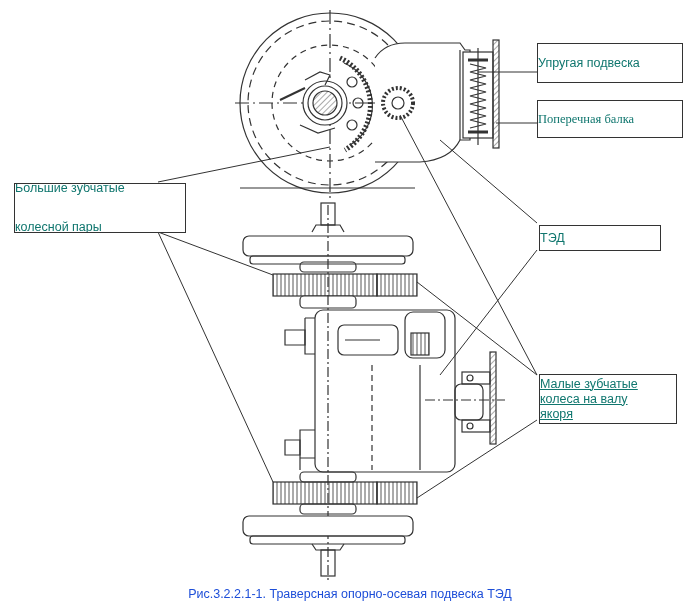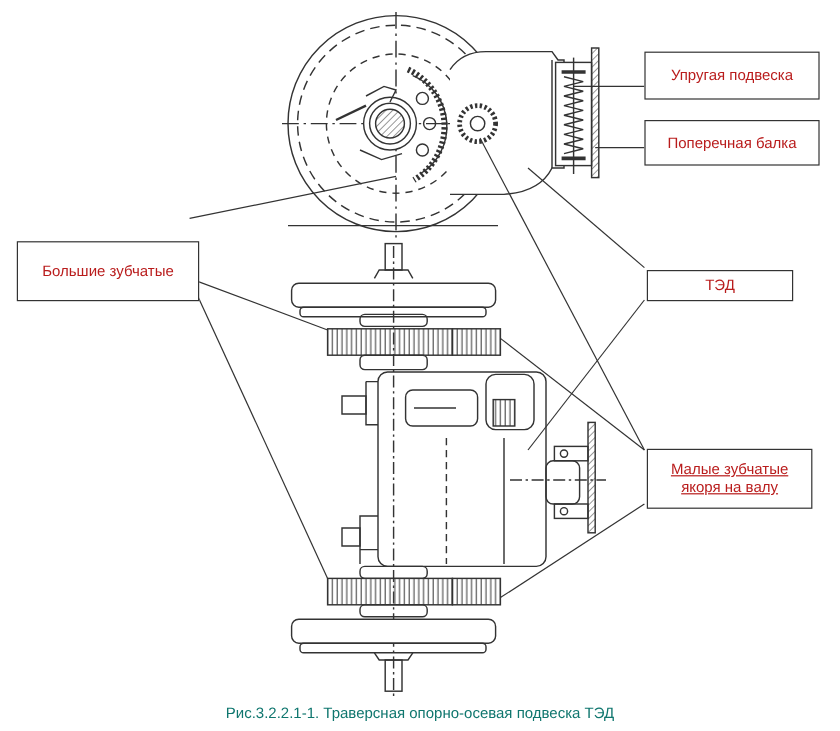--- a/index.html
+++ b/index.html
@@ -1,25 +1,25 @@
 <!DOCTYPE html>
 <html><head>
 <meta charset="utf-8">
 <style>
   html, body { margin:0; padding:0; background:#ffffff; }
   body { width:700px; height:609px; position:relative; overflow:hidden;
          font-family:"Liberation Sans", sans-serif; color:#333; }
   #drawing { position:absolute; left:0; top:0; width:700px; height:609px; }
   .label-box { position:absolute; border:1px solid #333; background:#fff;
-               font-size:12.5px; line-height:15px; text-align:center; color:#b91c1c;
+               font-size:12.5px; line-height:15px; text-align:left; color:#0f766e;
                box-sizing:border-box; display:flex; flex-direction:column;
                justify-content:center; overflow:hidden; }
   .label-box span { display:block; }
   #caption { position:absolute; left:0; width:700px; top:587px; text-align:center;
-             font-size:12.5px; color:#0f766e; }
+             font-size:12.5px; color:#1d4ed8; }
 </style>
 </head>
 <body>
 
 <svg id="drawing" viewBox="0 0 700 609" xmlns="http://www.w3.org/2000/svg">
   <defs>
     <pattern id="gearHatch" width="4" height="4" patternUnits="userSpaceOnUse">
       <line x1="1" y1="0" x2="1" y2="4" stroke="#555" stroke-width="1"></line>
     </pattern>
     <pattern id="diag" width="4" height="4" patternUnits="userSpaceOnUse" patternTransform="rotate(45)">
@@ -124,30 +124,32 @@
       <line x1="537" y1="375" x2="417" y2="282"></line>
       <line x1="537" y1="420" x2="417" y2="498"></line>
     </g>
   </g>
 </svg>
 
 <div class="label-box" style="left:537px;top:43px;width:146px;height:40px;">
   <span>Упругая подвеска</span>
 </div>
 
-<div class="label-box" style="left:537px;top:100px;width:146px;height:38px;">
+<div class="label-box" style="left:537px;top:100px;width:146px;height:38px;font-family:Liberation Serif, serif;">
   <span>Поперечная балка</span>
 </div>
 
-<div class="label-box" style="left:14px;top:201px;width:152px;height:50px;gap:24px;">
+<div class="label-box" style="left:14px;top:183px;width:172px;height:50px;gap:24px;">
   <span>Большие зубчатые</span>
+  <span>колесной пары</span>
 </div>
 
 <div class="label-box" style="left:539px;top:225px;width:122px;height:26px;">
   <span>ТЭД</span>
 </div>
 
 <div class="label-box" style="left:539px;top:374px;width:138px;height:50px;text-decoration:underline;">
   <span>Малые зубчатые</span>
-  <span>якоря на валу</span>
+  <span>колеса на валу</span>
+  <span>якоря</span>
 </div>
 
 <div id="caption">Рис.3.2.2.1-1. Траверсная опорно-осевая подвеска ТЭД</div>
 
 </body></html>

